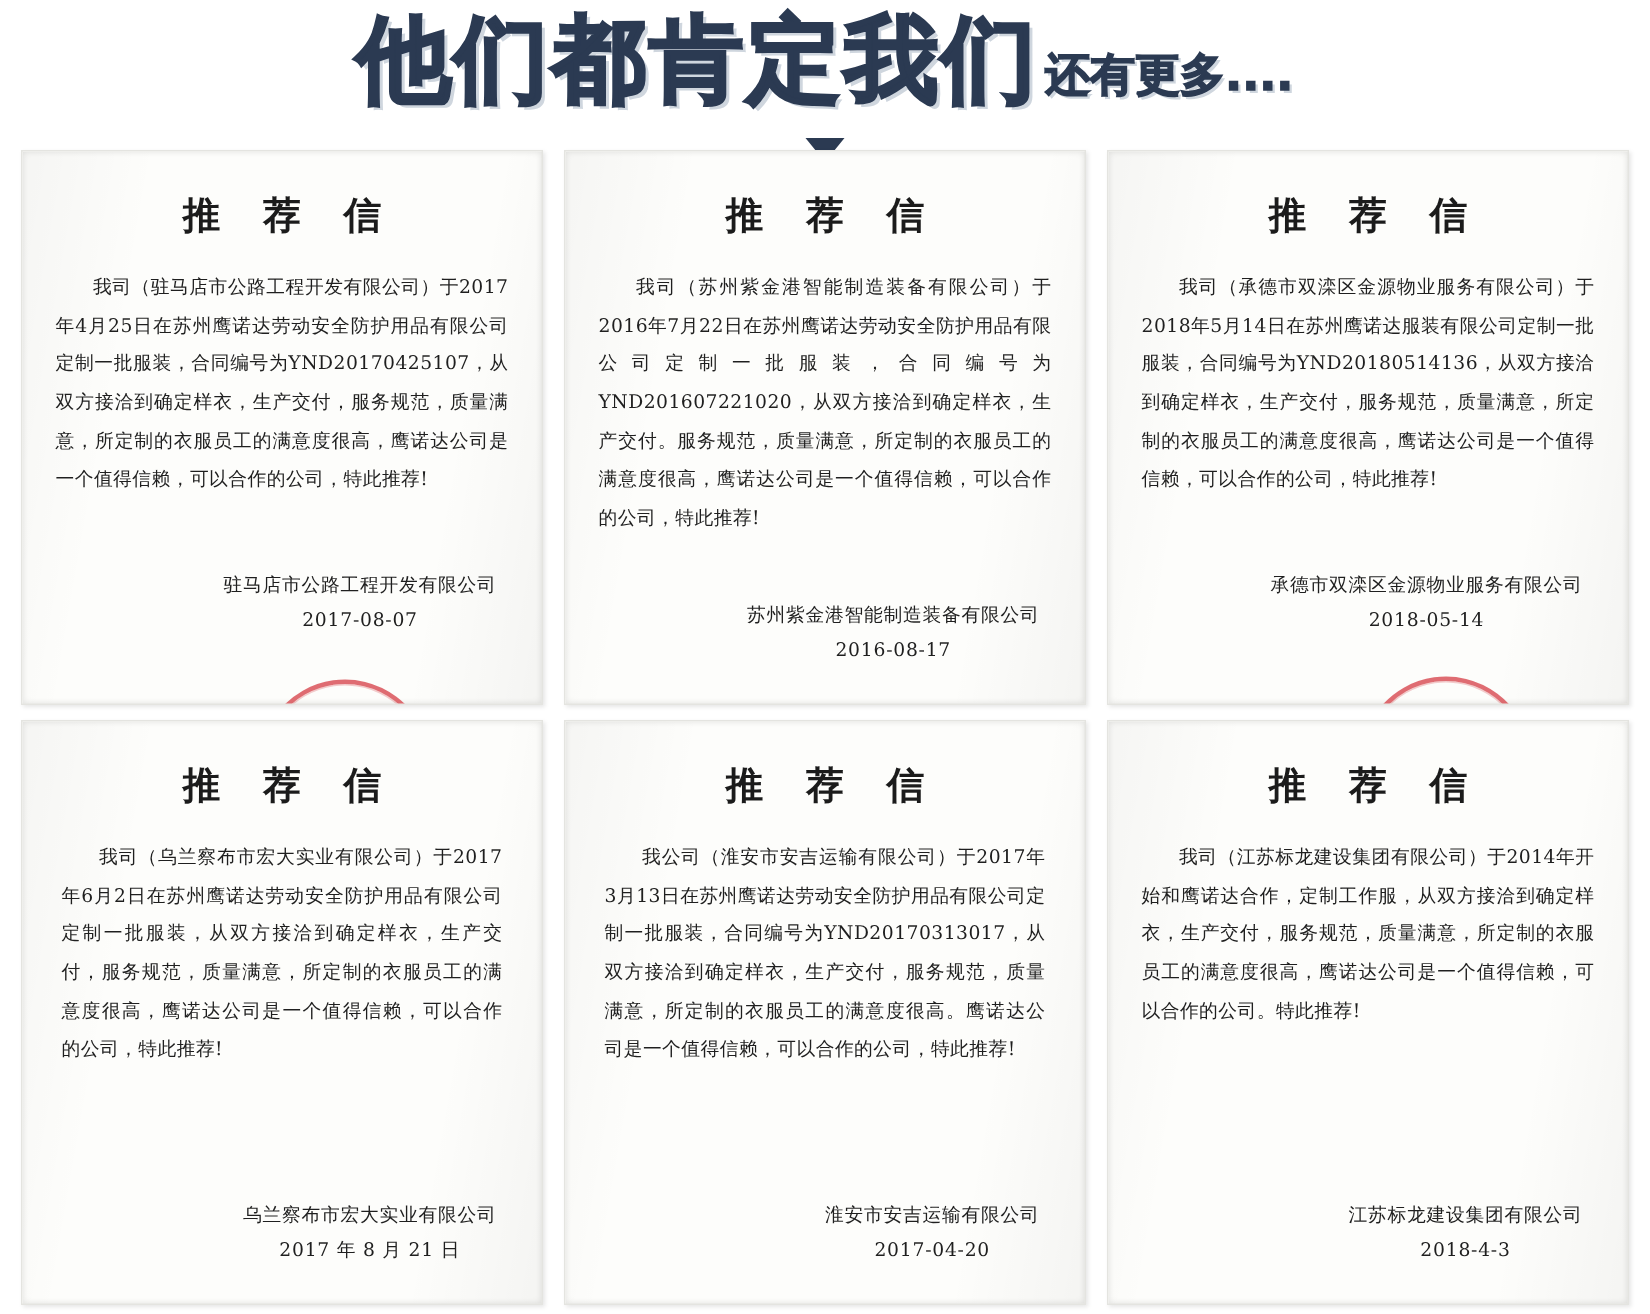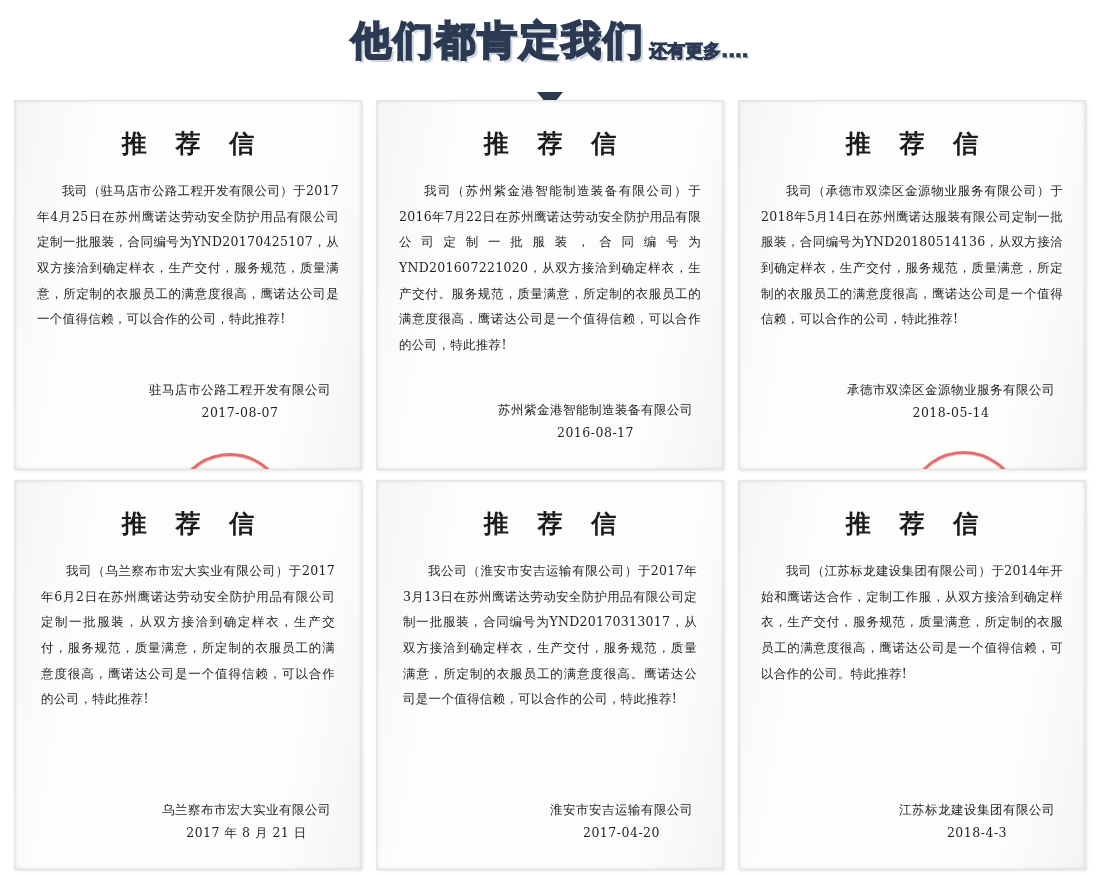--- a/index.html
+++ b/index.html
@@ -22,33 +22,33 @@
     top: 8px;
     left: 0;
     width: 1100px;
     height: 90px;
     text-align: center;
   }
   .headline-main {
     display: inline-block;
     font-family: "DejaVu Sans", sans-serif;
     font-weight: bold;
-    font-size: 40px;
+    font-size: 63px;
     line-height: 64px;
     letter-spacing: 2px;
     color: #2b3a52;
     -webkit-text-stroke: 2px #2b3a52;
     text-shadow: 3px 3px 0 #cfd6de;
     vertical-align: bottom;
   }
   .headline-sub {
     display: inline-block;
     font-family: "DejaVu Sans", sans-serif;
     font-weight: bold;
-    font-size: 18px;
+    font-size: 30px;
     line-height: 30px;
     color: #2b3a52;
     -webkit-text-stroke: 1px #2b3a52;
     text-shadow: 2px 2px 0 #cfd6de;
     vertical-align: bottom;
     padding-bottom: 6px;
     margin-left: 4px;
   }
   .headline-arrow {
     position: absolute;

